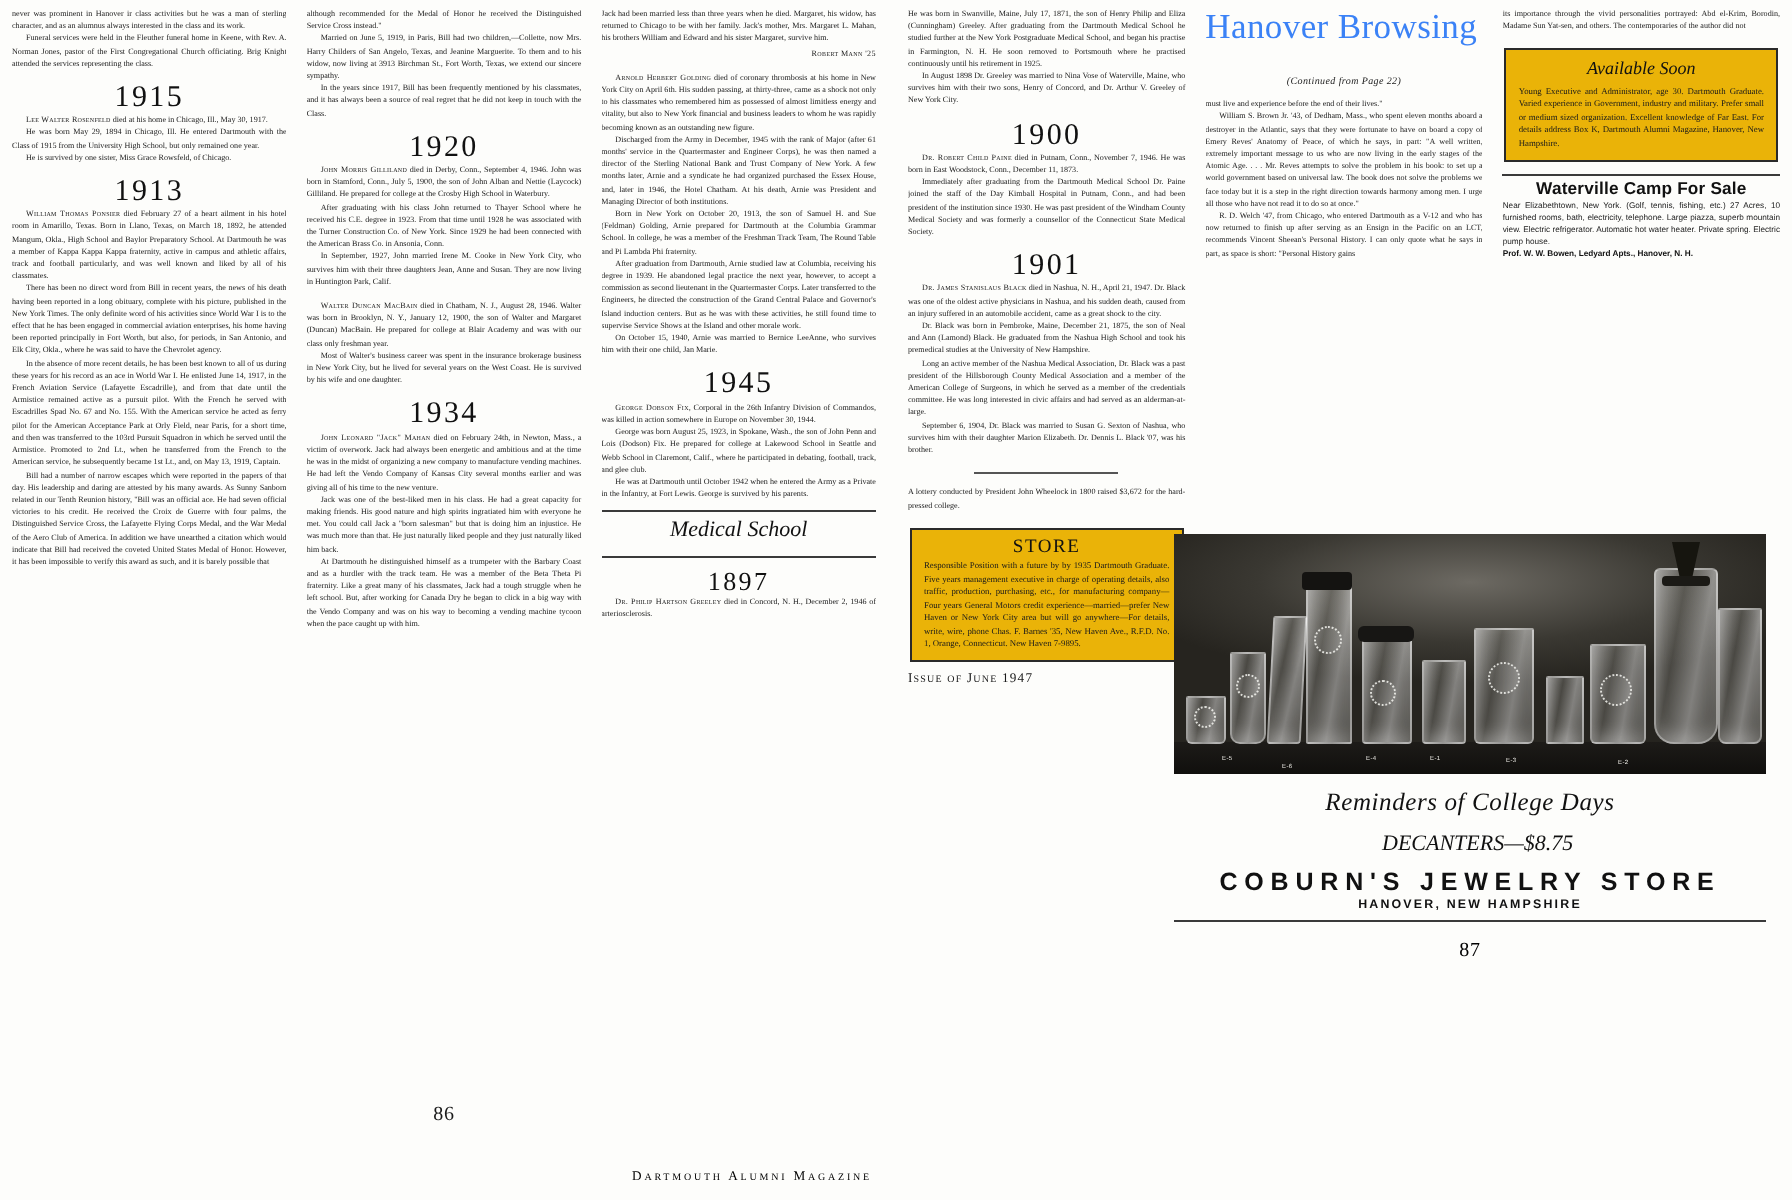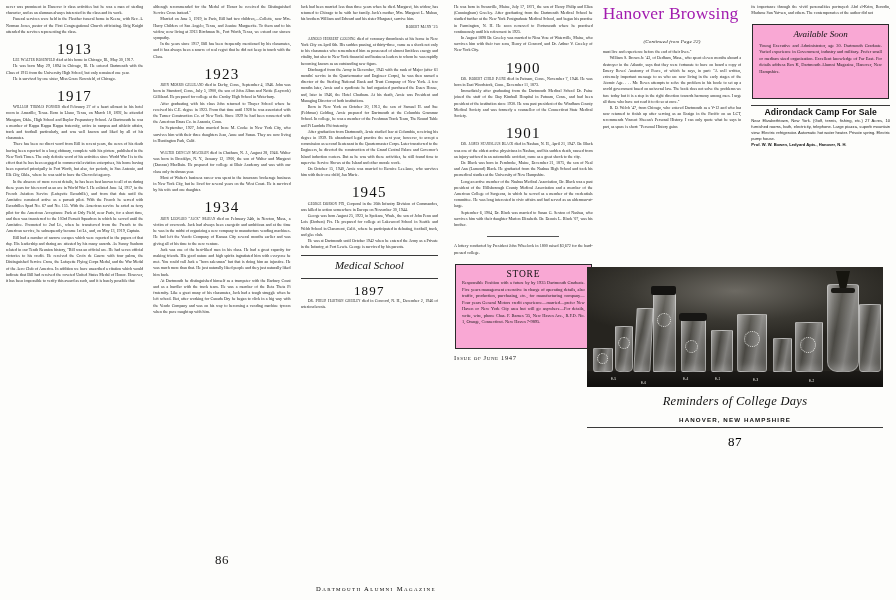--- a/index.html
+++ b/index.html
@@ -57,36 +57,36 @@
     margin:0;
     padding:3px 0 4px 0;
   }
   .rule{border:0;border-top:.7px solid #3a3a3a;margin:5px 0 3px 0;}
   .rule-short{border:0;border-top:.7px solid #555;width:52%;margin:8px auto 6px auto;}
 
   
   .browse-title{
     font-size:17.5px;
     text-align:left;
-    color:#a21caf;
+    color:#3b82f6;
     letter-spacing:.2px;
     line-height:19px;
     margin:0 0 16px 0;
     white-space:nowrap;
   }
   .browse-sub{
     font-style:italic;font-size:5px;text-align:center;
     margin:0 0 4px 0;color:#222;letter-spacing:.2px;
   }
 
   .adbox{
     border:1.1px solid #2a2a2a;
-    padding:5px 6px 22px 6px;
+    padding:5px 6px 4px 6px;
     margin:8px 1px 6px 1px;
-    background:#f9a8d4;
+    background:#eab308;
   }
   .ad-title-it{
     text-align:center;font-style:italic;font-size:9px;
     margin:1px 0 5px 0;color:#111;
   }
   .ad-body{font-size:4.4px;line-height:6.6px;text-align:justify;color:#1a1a1a;}
   .ad-title-wanted{
     text-align:center;font-size:9.5px;letter-spacing:.8px;
     margin:1px 0 3px 0;color:#111;
   }
@@ -146,57 +146,57 @@
     letter-spacing:3.4px;color:#111;margin:6px 0 1px 0;
   }
   .store-sub{
     font-family:"Liberation Sans", sans-serif;
     font-weight:bold;font-size:6.2px;text-align:center;
     letter-spacing:1.1px;color:#111;margin:0 0 4px 0;
   }
 
   .footrule{border:0;border-top:.7px solid #3a3a3a;margin:4px 0 4px 0;}
   .footer{display:flex;align-items:baseline;font-size:6.6px;color:#1a1a1a;}
-  .folio{font-size:13px;letter-spacing:.4px;}
+  .folio{font-size:10px;letter-spacing:.4px;}
   .foot-left{justify-content:center;text-align:center;}
   .foot-mag{
     font-variant:small-caps;letter-spacing:1.4px;font-size:6.6px;
     text-align:right;
   }
   .foot-issue{font-size:6.6px;letter-spacing:.3px;}
   .foot-issue .sc{letter-spacing:.6px;}
   .spacer{height:6px;}
 </style>
 </head>
 <body>
 
 <div class="spread">
 
   <div class="page page-left">
     <div class="cols">
 
       <div class="col">
         <p class="noind">never was prominent in Hanover ir class activities but he was a man of sterling character, and as an alumnus always interested in the class and its work.</p>
         <p>Funeral services were held in the Fleuther funeral home in Keene, with Rev. A. Norman Jones, pastor of the First Congregational Church officiating. Brig Knight attended the services representing the class.</p>
-        <div class="yearhead">1913</div>
+        <div class="yearhead">1915</div>
         <p><span class="sc">Lee Walter Rosenfeld</span><span> died at his home in Chicago, Ill., May 30, 1917.</span></p>
         <p>He was born May 29, 1894 in Chicago, Ill. He entered Dartmouth with the Class of 1915 from the University High School, but only remained one year.</p>
         <p>He is survived by one sister, Miss Grace Rowsfeld, of Chicago.</p>
-        <div class="yearhead">1917</div>
+        <div class="yearhead">1913</div>
         <p><span class="sc">William Thomas Ponsier</span><span> died February 27 of a heart ailment in his hotel room in Amarillo, Texas. Born in Llano, Texas, on March 18, 1892, he attended Mangum, Okla., High School and Baylor Preparatory School. At Dartmouth he was a member of Kappa Kappa Kappa fraternity, active in campus and athletic affairs, track and football particularly, and was well known and liked by all of his classmates.</span></p>
         <p>There has been no direct word from Bill in recent years, the news of his death having been reported in a long obituary, complete with his picture, published in the New York Times. The only definite word of his activities since World War I is to the effect that he has been engaged in commercial aviation enterprises, his home having been reported principally in Fort Worth, but also, for periods, in San Antonio, and Elk City, Okla., where he was said to have the Chevrolet agency.</p>
         <p>In the absence of more recent details, he has been best known to all of us during these years for his record as an ace in World War I. He enlisted June 14, 1917, in the French Aviation Service (Lafayette Escadrille), and from that date until the Armistice remained active as a pursuit pilot. With the French he served with Escadrilles Spad No. 67 and No. 155. With the American service he acted as ferry pilot for the American Acceptance Park at Orly Field, near Paris, for a short time, and then was transferred to the 103rd Pursuit Squadron in which he served until the Armistice. Promoted to 2nd Lt., when he transferred from the French to the American service, he subsequently became 1st Lt., and, on May 13, 1919, Captain.</p>
         <p>Bill had a number of narrow escapes which were reported in the papers of that day. His leadership and daring are attested by his many awards. As Sunny Sanborn related in our Tenth Reunion history, "Bill was an official ace. He had seven official victories to his credit. He received the Croix de Guerre with four palms, the Distinguished Service Cross, the Lafayette Flying Corps Medal, and the War Medal of the Aero Club of America. In addition we have unearthed a citation which would indicate that Bill had received the coveted United States Medal of Honor. However, it has been impossible to verify this award as such, and it is barely possible that</p>
       </div>
 
       <div class="col">
         <p class="noind">although recommended for the Medal of Honor he received the Distinguished Service Cross instead."</p>
         <p>Married on June 5, 1919, in Paris, Bill had two children,—Collette, now Mrs. Harry Childers of San Angelo, Texas, and Jeanine Marguerite. To them and to his widow, now living at 3913 Birchman St., Fort Worth, Texas, we extend our sincere sympathy.</p>
         <p>In the years since 1917, Bill has been frequently mentioned by his classmates, and it has always been a source of real regret that he did not keep in touch with the Class.</p>
-        <div class="yearhead">1923</div>
+        <div class="yearhead">1920</div>
         <p><span class="sc">John Morris Gilliland</span><span> died in Derby, Conn., September 4, 1946. John was born in Stamford, Conn., July 5, 1900, the son of John Alban and Nettie (Laycock) Gilliland. He prepared for college at the Crosby High School in Waterbury.</span></p>
         <p>After graduating with his class John returned to Thayer School where he received his C.E. degree in 1923. From that time until 1928 he was associated with the Turner Construction Co. of New York. Since 1929 he had been connected with the American Brass Co. in Ansonia, Conn.</p>
         <p>In September, 1927, John married Irene M. Cooke in New York City, who survives him with their three daughters Jean, Anne and Susan. They are now living in Huntington Park, Calif.</p>
         <div class="spacer"></div>
         <p><span class="sc">Walter Duncan MacBain</span><span> died in Chatham, N. J., August 28, 1946. Walter was born in Brooklyn, N. Y., January 12, 1900, the son of Walter and Margaret (Duncan) MacBain. He prepared for college at Blair Academy and was with our class only freshman year.</span></p>
         <p>Most of Walter's business career was spent in the insurance brokerage business in New York City, but he lived for several years on the West Coast. He is survived by his wife and one daughter.</p>
         <div class="yearhead">1934</div>
         <p><span class="sc">John Leonard "Jack" Mahan</span><span> died on February 24th, in Newton, Mass., a victim of overwork. Jack had always been energetic and ambitious and at the time he was in the midst of organizing a new company to manufacture vending machines. He had left the Vendo Company of Kansas City several months earlier and was giving all of his time to the new venture.</span></p>
         <p>Jack was one of the best-liked men in his class. He had a great capacity for making friends. His good nature and high spirits ingratiated him with everyone he met. You could call Jack a "born salesman" but that is doing him an injustice. He was much more than that. He just naturally liked people and they just naturally liked him back.</p>
         <p>At Dartmouth he distinguished himself as a trumpeter with the Barbary Coast and as a hurdler with the track team. He was a member of the Beta Theta Pi fraternity. Like a great many of his classmates, Jack had a tough struggle when he left school. But, after working for Canada Dry he began to click in a big way with the Vendo Company and was on his way to becoming a vending machine tycoon when the pace caught up with him.</p>
@@ -266,21 +266,21 @@
       <div class="col">
         <p class="noind">its importance through the vivid personalities portrayed: Abd el-Krim, Borodin, Madame Sun Yat-sen, and others. The contemporaries of the author did not</p>
 
         <div class="adbox">
           <div class="ad-title-it">Available Soon</div>
           <div class="ad-body">Young Executive and Administrator, age 30. Dartmouth Graduate. Varied experience in Government, industry and military. Prefer small or medium sized organization. Excellent knowledge of Far East. For details address Box K, Dartmouth Alumni Magazine, Hanover, New Hampshire.</div>
         </div>
 
         <div>
           <hr class="rule">
-          <div class="ad-head-sans">Adirondack Camp For Sale</div>
+          <div class="ad-head-sans">Waterville Camp For Sale</div>
           <div class="ad-body-sans">Near Elizabethtown, New York. (Golf, tennis, fishing, etc.) 27 Acres, 10 furnished rooms, bath, electricity, telephone. Large piazza, superb mountain view. Electric refrigerator. Automatic hot water heater. Private spring. Electric pump house.</div>
           <div class="ad-sign-sans">Prof. W. W. Bowen, Ledyard Apts., Hanover, N. H.</div>
         </div>
       </div>
     </div>
 
     <div style="position:absolute;left:141px;top:263px;width:296px;">
       <div class="photo">
         <div class="shelf"></div>
 
@@ -319,20 +319,22 @@
 
         <span class="lbl" style="left:24px;bottom:6px;">E-5</span>
         <span class="lbl" style="left:54px;bottom:2px;">E-6</span>
         <span class="lbl" style="left:96px;bottom:6px;">E-4</span>
         <span class="lbl" style="left:128px;bottom:6px;">E-1</span>
         <span class="lbl" style="left:166px;bottom:5px;">E-3</span>
         <span class="lbl" style="left:222px;bottom:4px;">E-2</span>
       </div>
 
       <div class="tagline">Reminders of College Days</div>
+      <div class="priceline p2">DECANTERS—$8.75</div>
+      <div class="store">COBURN'S JEWELRY STORE</div>
       <div class="store-sub">HANOVER, NEW HAMPSHIRE</div>
       <hr class="footrule">
       <div style="text-align:center;">
         <span class="folio">87</span>
       </div>
     </div>
 
     <div style="position:absolute;left:-150px;bottom:8px;width:140px;">
       <div class="foot-mag">Dartmouth Alumni Magazine</div>
     </div>

